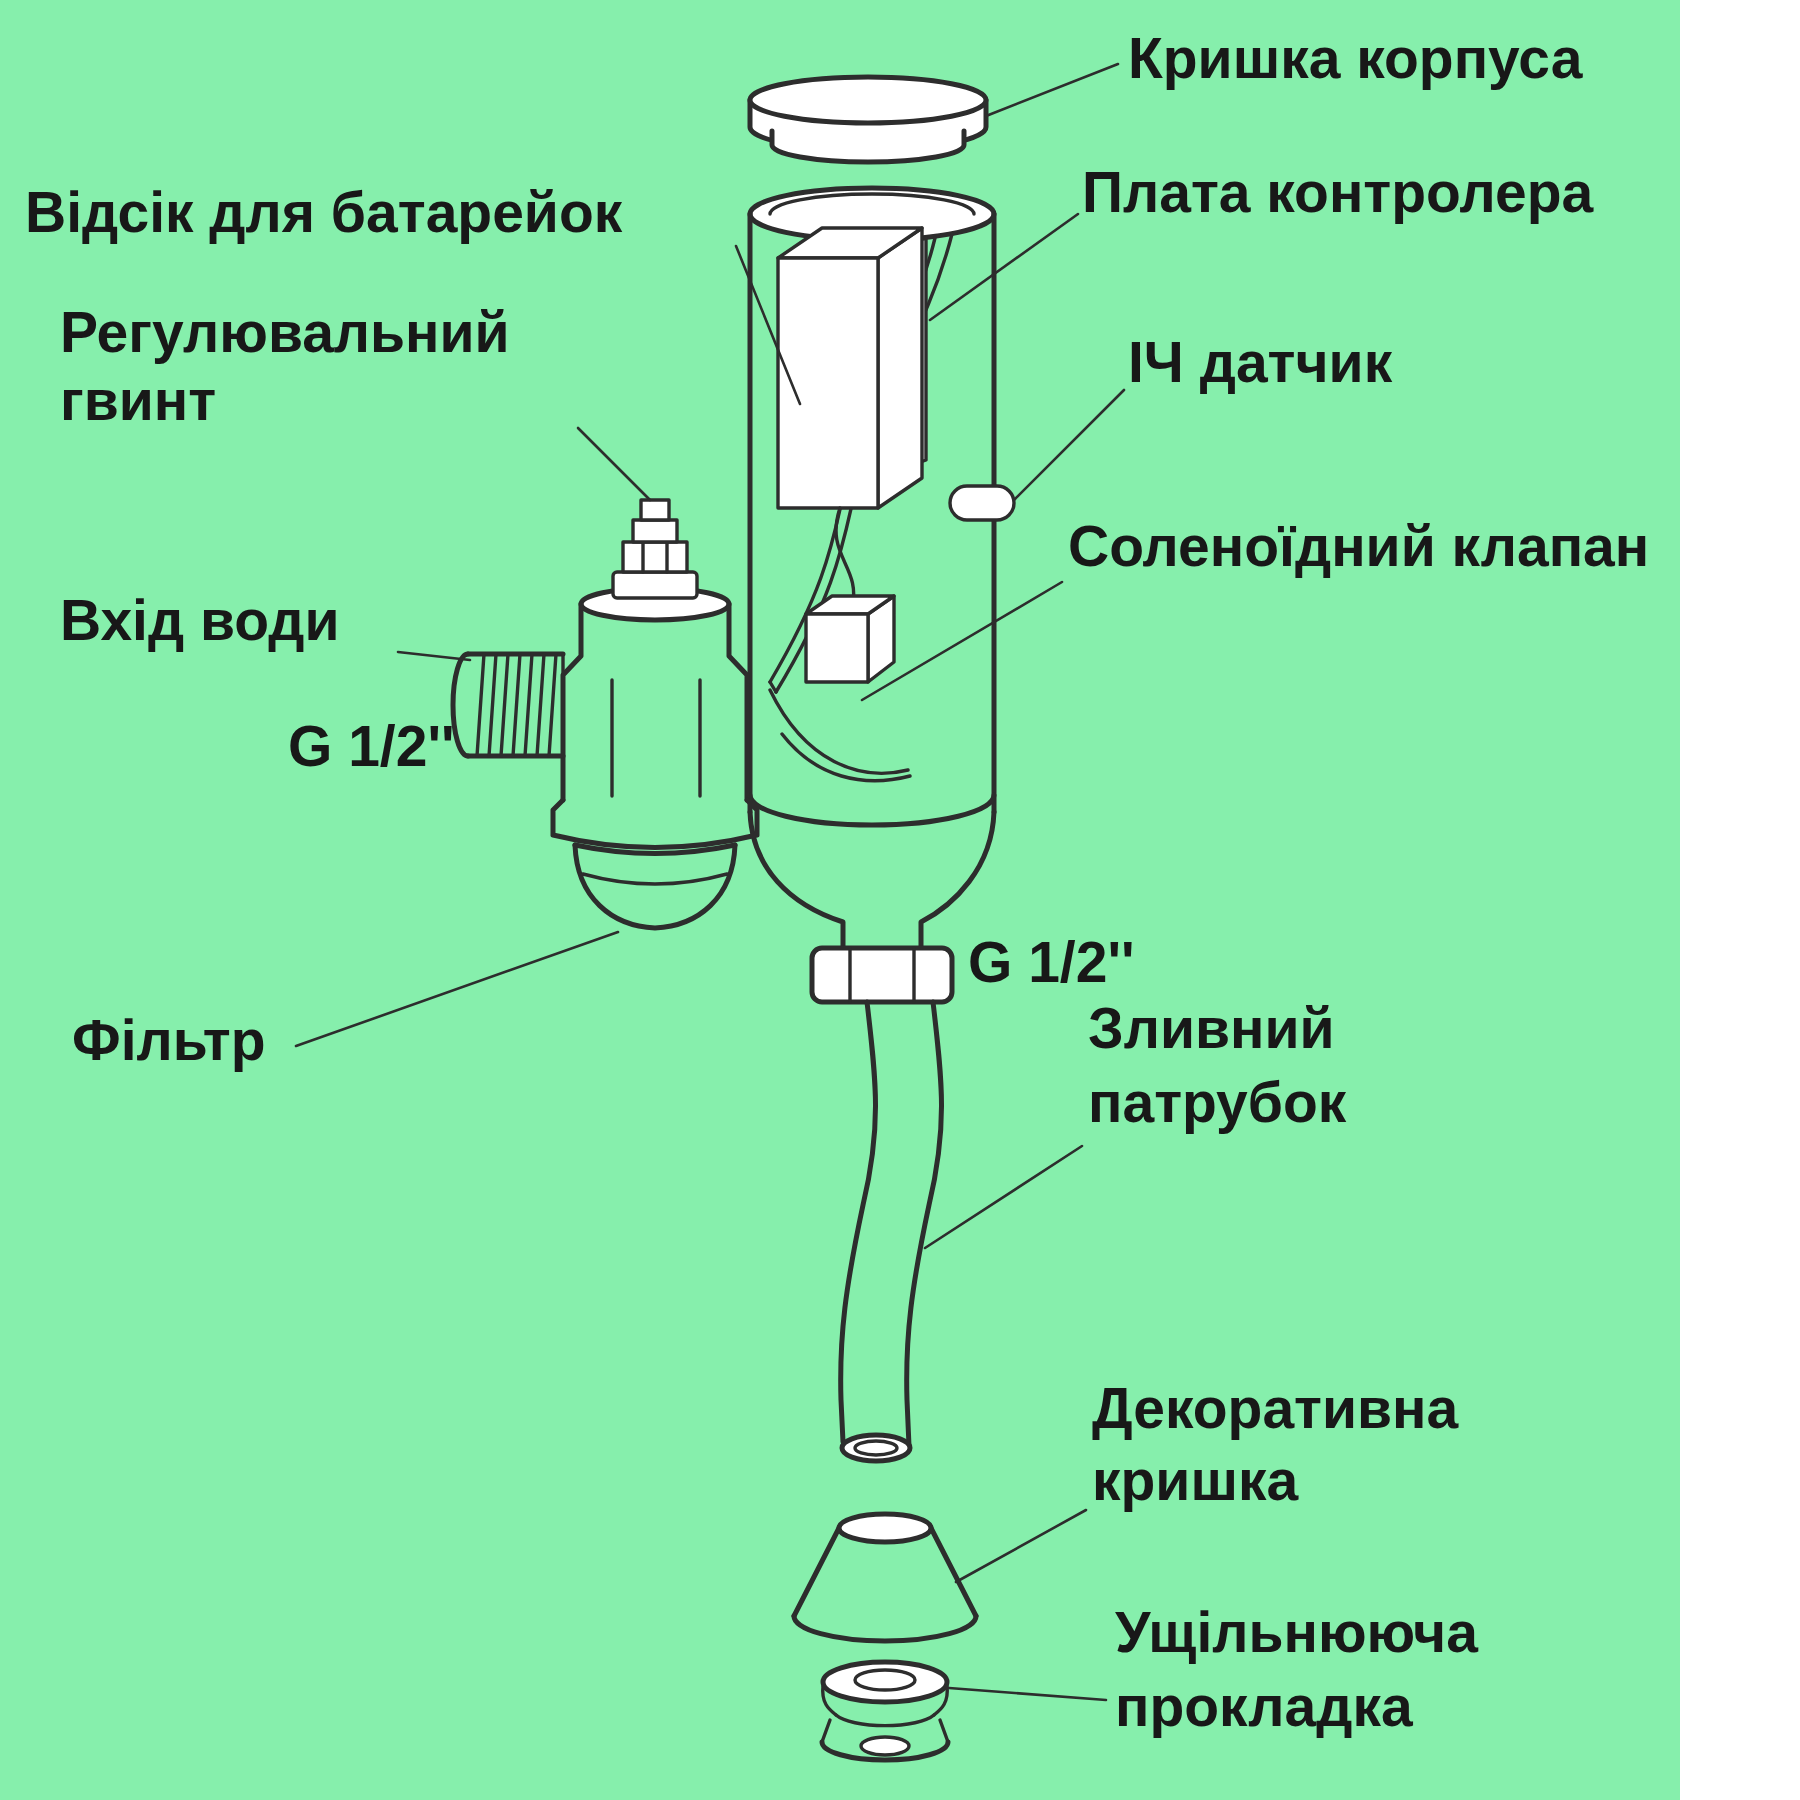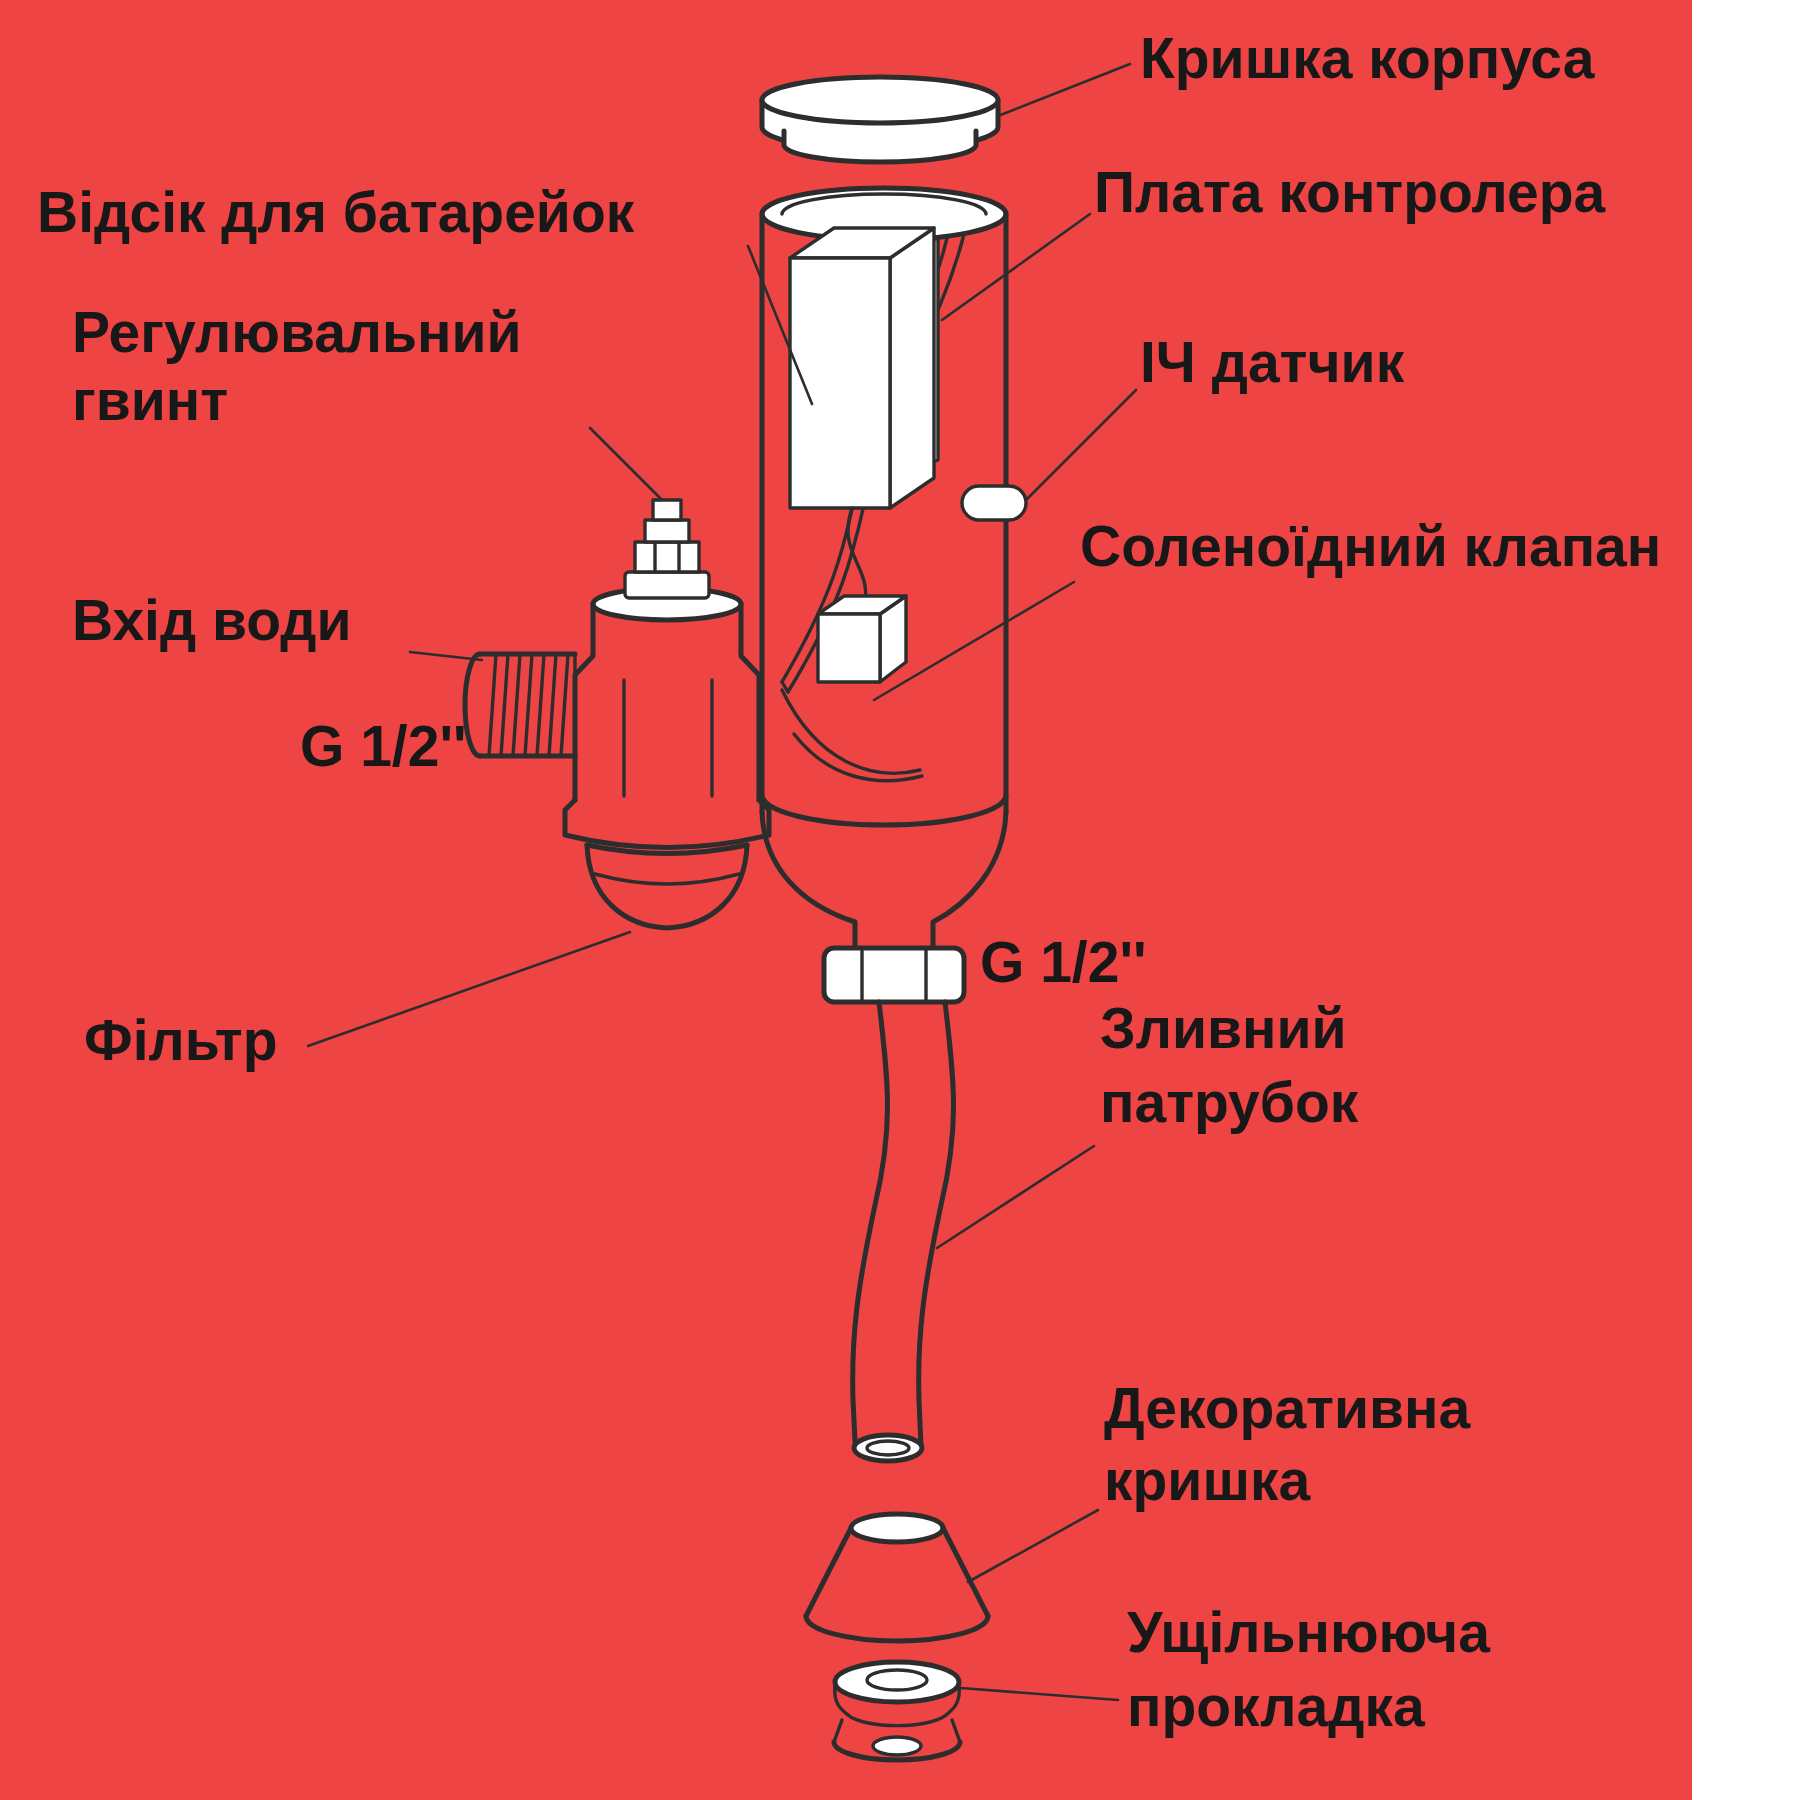--- a/index.html
+++ b/index.html
@@ -1,18 +1,18 @@
 <!DOCTYPE html>
 <html><head>
 <meta charset="utf-8">
 <style>
   html,body { margin:0; padding:0; background:#ffffff; }
   .canvas {
-    width:1680px; height:1800px; position:relative; background:#ef4444;
-    font-family:"Liberation Sans", sans-serif; overflow:hidden;padding-left:12px;
+    width:1680px; height:1800px; position:relative; background:#86efac;
+    font-family:"Liberation Sans", sans-serif; overflow:hidden;
   }
   svg { display:block; }
   svg text {
     font-family:"Liberation Sans", sans-serif;
     font-weight:700;
     font-size:57px;
     fill:#181818;
   }
   .thick { stroke:#2d2d2d; stroke-width:5;   fill:none; stroke-linecap:round; stroke-linejoin:round; }
   .med   { stroke:#2d2d2d; stroke-width:3.4; fill:none; stroke-linecap:round; stroke-linejoin:round; }

